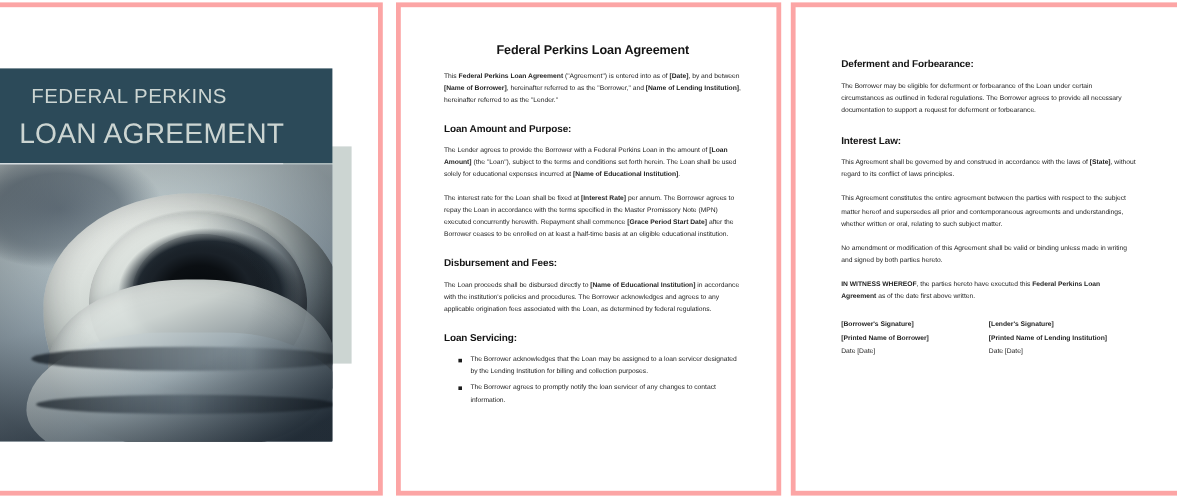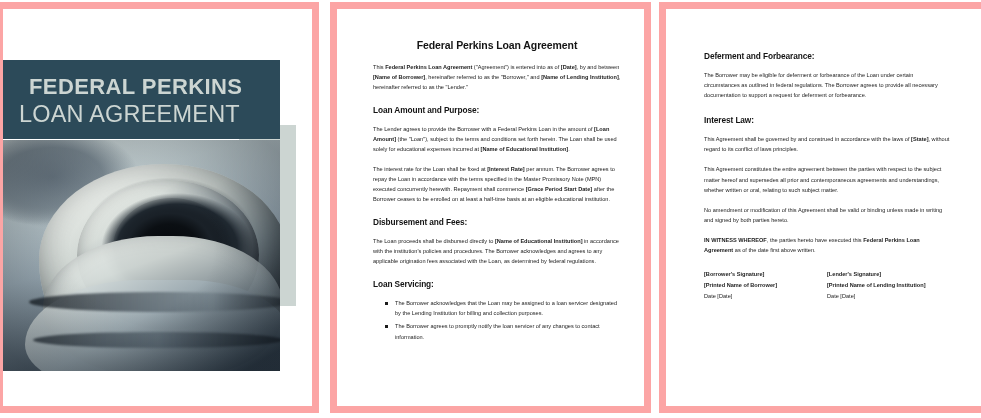--- a/index.html
+++ b/index.html
@@ -20,21 +20,21 @@
     left: 0; top: 0;
     width: 981px;
     height: 418px;
     background: #ffffff;
   }
 
   
   .page {
     position: absolute;
     background: #ffffff;
-    border: 7px solid #fca5a5;
+    border: 4px solid #fca5a5;
     box-sizing: border-box;
     overflow: hidden;
   }
 
   
   .page-1 {
     left: -4px;
     top: 2px;
     width: 323px;
     height: 411px;
@@ -74,22 +74,22 @@
     left: 0px;
     top: 51px;
     width: 277px;
     height: 79px;
     background: #2c4a59;
   }
   .title-band .t-line1 {
     position: absolute;
     left: 26px;
     top: 14px;
-    font-size: 22px;
-    font-weight: bold;
+    font-size: 17px;
+    font-weight: normal;
     letter-spacing: 0.4px;
     color: #ccd5d2;
     white-space: nowrap;
   }
   .title-band .t-line2 {
     position: absolute;
     left: 16px;
     top: 41px;
     font-size: 23.5px;
     font-weight: normal;

